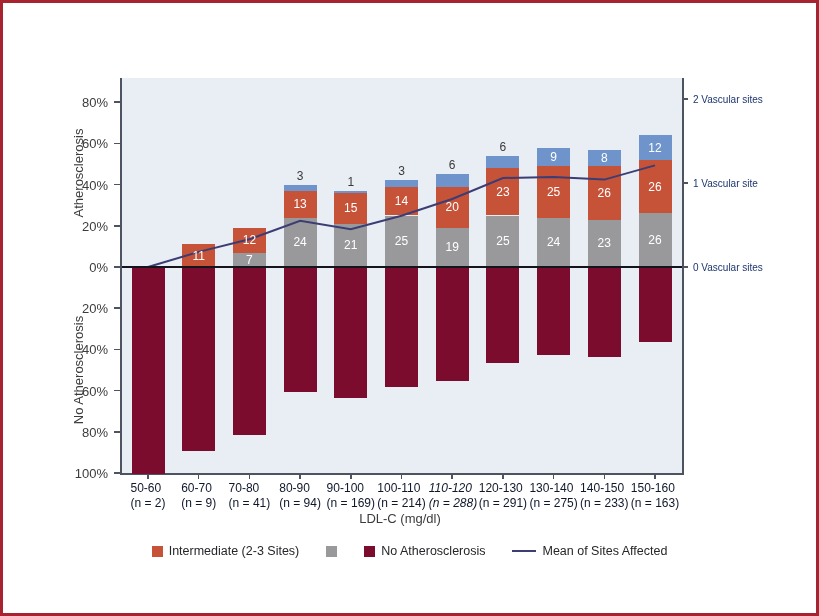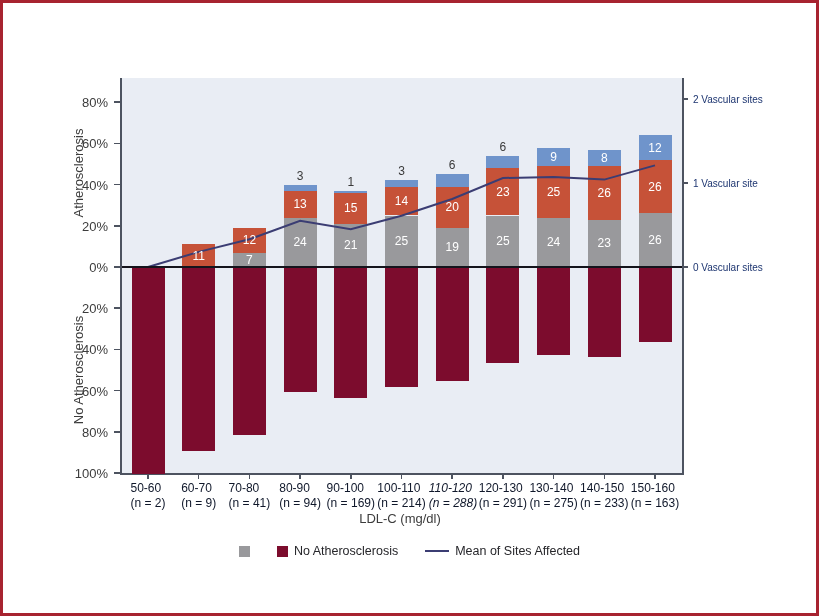--- a/index.html
+++ b/index.html
@@ -191,20 +191,24 @@
       </div>
       <div class="xcat-label" style="left: 652px; top: 478px;">
         <div>150-160</div>
         <div>(n = 163)</div>
       </div>
     </div>
   <div class="xaxis-title" style="left:397px;top:508px;">LDL-C (mg/dl)</div>
 
   <div class="legend" id="legend">
       <div class="legend-item">
+        <span class="legend-swatch" style="background: rgb(198, 82, 56);"></span>
+        <span>Intermediate (2-3 Sites)</span>
+      </div>
+      <div class="legend-item">
         <span class="legend-swatch" style="background: rgb(153, 153, 156);"></span>
       </div>
       <div class="legend-item">
         <span class="legend-swatch" style="background: rgb(124, 12, 45);"></span>
         <span>No Atherosclerosis</span>
       </div>
       <div class="legend-item">
         <span class="legend-line" style="background: rgb(59, 61, 115);"></span>
         <span>Mean of Sites Affected</span>
       </div>

